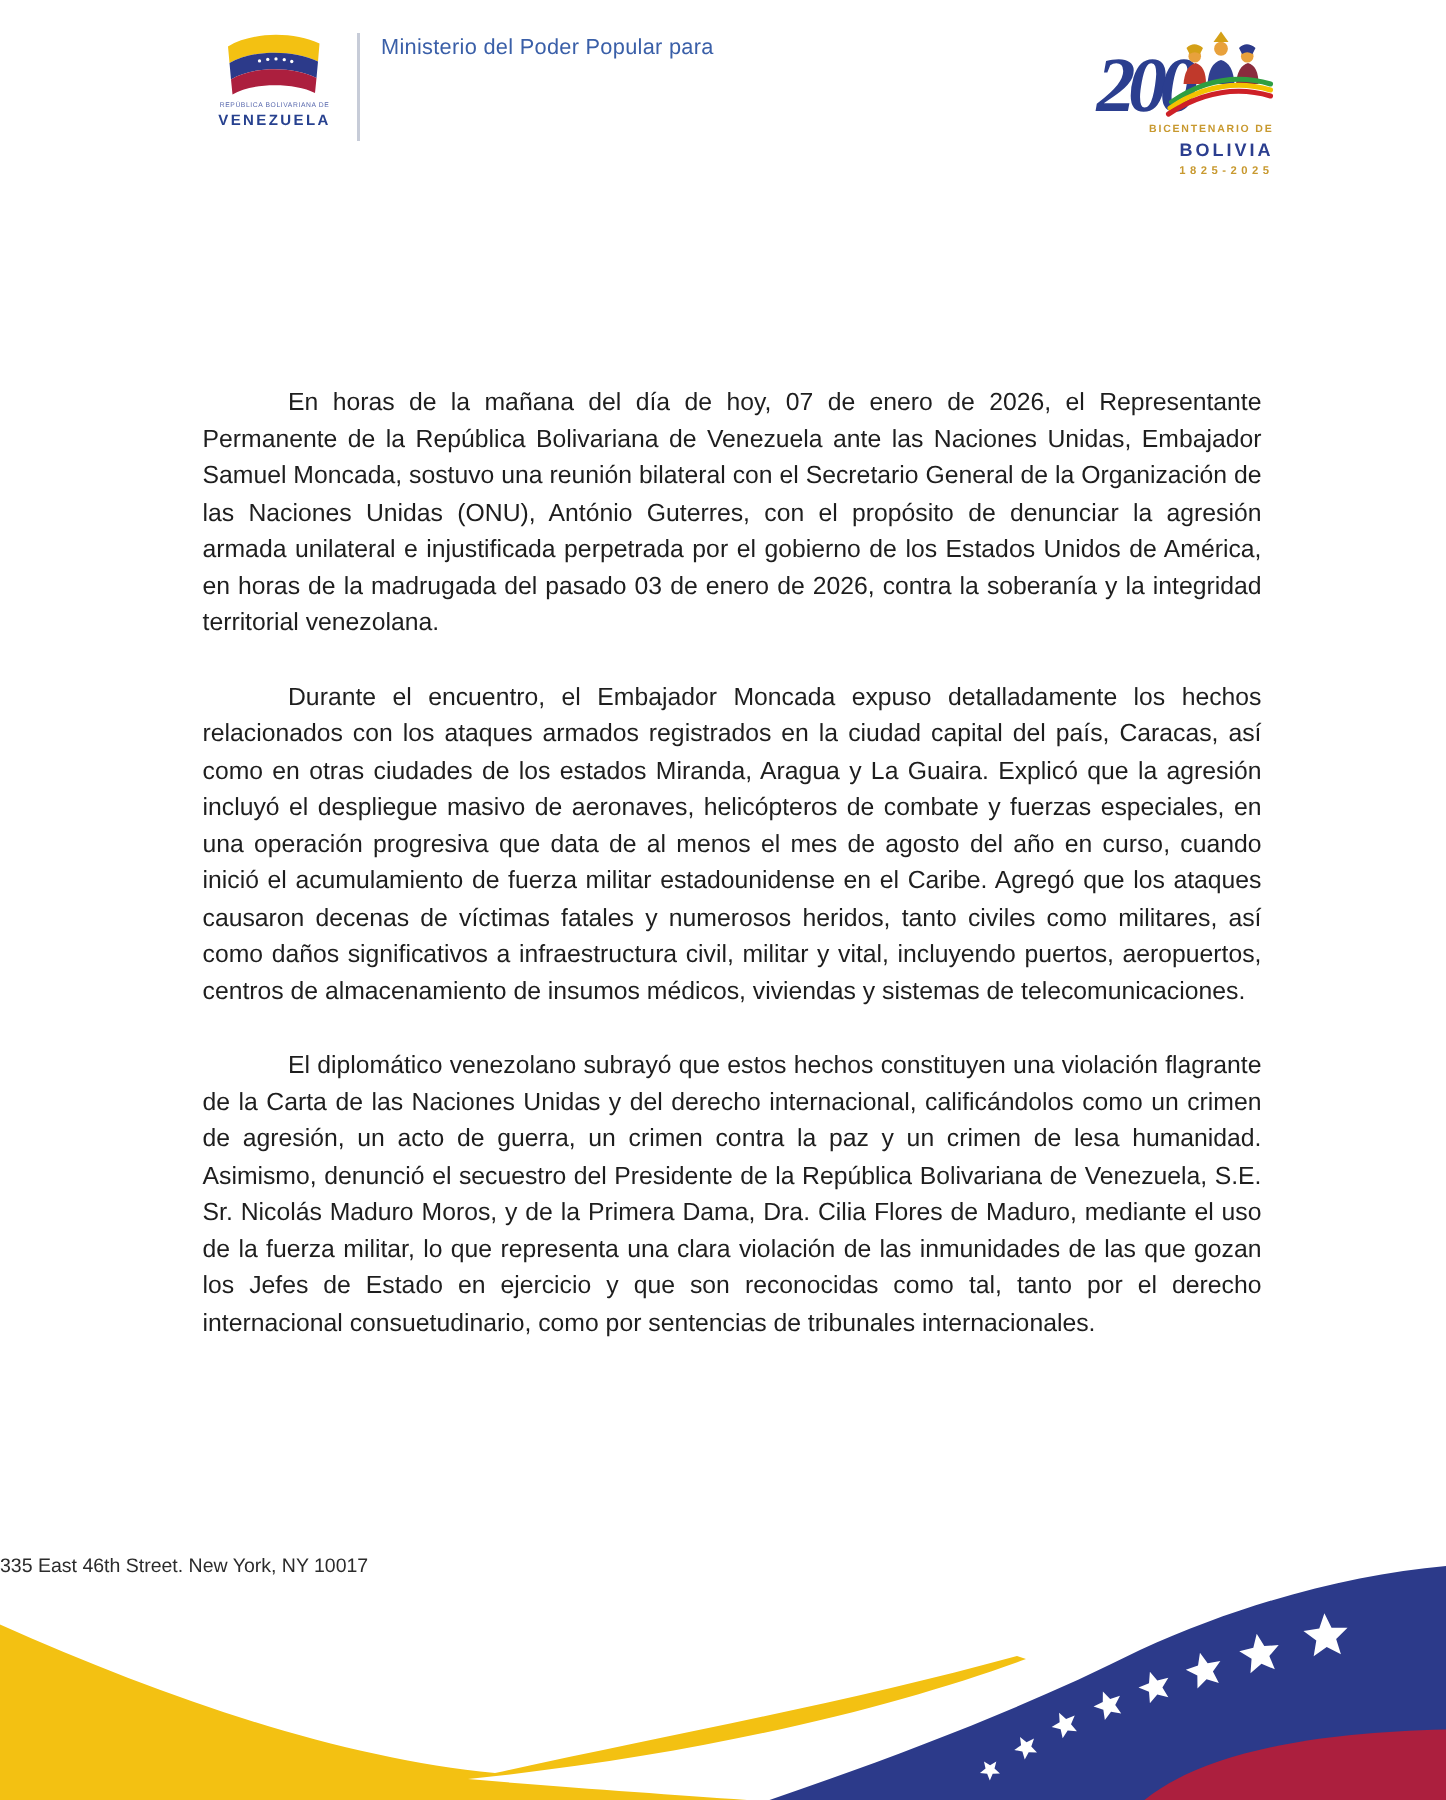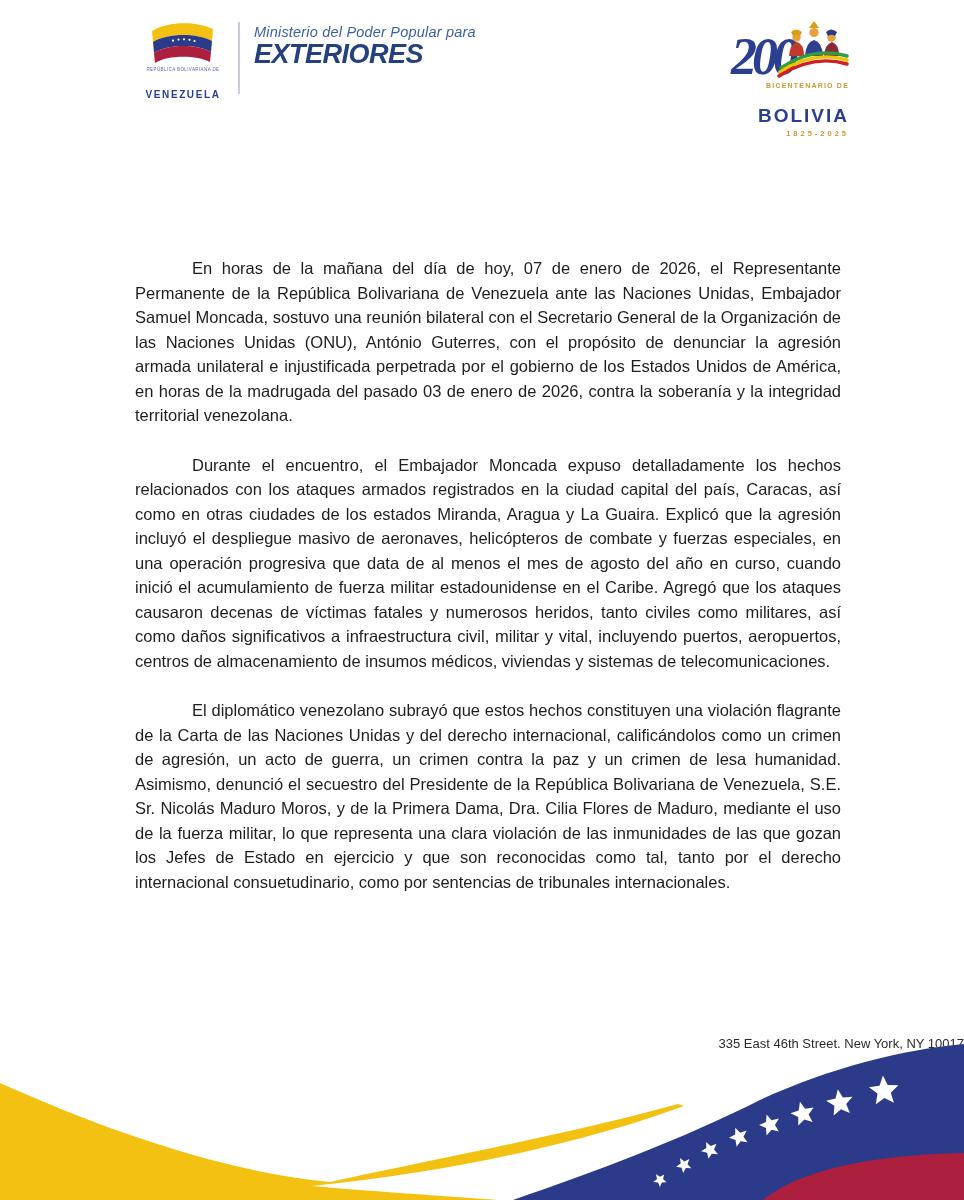--- a/index.html
+++ b/index.html
@@ -11,48 +11,48 @@
     overflow:hidden;
     font-family:"Liberation Sans", sans-serif;
     color:#202020;
   }
   
   .header{position:absolute;top:18px;left:140px;right:115px;display:flex;justify-content:space-between;align-items:flex-start;}
   .ministry-logo{display:flex;align-items:flex-start;}
   .flag-col{width:86px;text-align:center;}
   .flag-col svg{display:block;margin:0 auto;}
   .republic-line{font-size:4.5px;color:#5a6aae;letter-spacing:.4px;margin-top:3px;white-space:nowrap;}
-  .country-name{font-size:10px;font-weight:bold;color:#27418f;letter-spacing:1.6px;margin-top:17px;}
+  .country-name{font-size:10px;font-weight:bold;color:#27418f;letter-spacing:1.6px;margin-top:3px;}
   .logo-divider{width:2px;height:72px;background:#c7ccd8;margin:4px 14px 0 12px;}
-  .ministry-text{padding-top:6px;font-style:italic;}
+  .ministry-text{padding-top:6px;}
   .ministry-prefix{font-size:14.5px;color:#3a5fa8;font-weight:500;letter-spacing:.2px;}
   .ministry-name{font-size:27px;font-weight:800;color:#24407f;line-height:.93;letter-spacing:-.5px;margin-top:2px;}
   .bolivia-logo{width:124px;text-align:right;padding-top:2px;}
   .bolivia-caption{font-size:7px;color:#c8992f;letter-spacing:1.2px;font-weight:bold;margin-top:-6px;}
-  .bolivia-name{font-size:19px;font-weight:800;color:#2b3e8f;letter-spacing:2px;margin-top:16px;}
+  .bolivia-name{font-size:12px;font-weight:800;color:#2b3e8f;letter-spacing:2px;margin-top:3px;}
   .bolivia-years{font-size:7.5px;color:#c8992f;font-weight:bold;letter-spacing:3px;margin-top:2px;}
   
   .doc-title{
     position:absolute;top:134px;left:135px;width:706px;
     font-size:19px;font-weight:bold;color:#111;
     line-height:28px;
     text-align:justify;text-align-last:left;
     text-decoration:underline;
     text-decoration-thickness:2px;
     text-underline-offset:4px;
     word-spacing:3px;letter-spacing:.4px;
   }
   .doc-body{position:absolute;top:256px;left:135px;width:706px;}
   .doc-body p{
     margin:0 0 25px 0;
     font-size:16.5px;line-height:24.5px;
     text-align:justify;text-indent:57px;color:#1e1e1e;
   }
   
-  .footer{position:absolute;top:1034px;left:0;width:100%;text-align:right;font-size:13px;line-height:19px;color:#2b2b2b;}
+  .footer{position:absolute;top:1034px;left:0;width:100%;text-align:left;font-size:13px;line-height:19px;color:#2b2b2b;}
   
   .wave{position:absolute;left:0;bottom:0;width:964px;height:170px;}
 </style>
 </head>
 <body>
 
 <div class="page">
 
   <div class="header">
 
@@ -69,21 +69,20 @@
               <circle cx="39.5" cy="21.8" r="1.1"></circle>
             <circle cx="44.5" cy="23" r="1.1"></circle>
           </g>
         </svg>
         <div class="republic-line">REPÚBLICA BOLIVARIANA DE</div>
         <div class="country-name">VENEZUELA</div>
       </div>
       <div class="logo-divider"></div>
       <div class="ministry-text">
         <div class="ministry-prefix">Ministerio del Poder Popular para</div>
-        <div class="ministry-name">EXTERIORES</div>
       </div>
     </div>
 
     <div class="bolivia-logo">
       <svg width="124" height="64" viewBox="0 0 124 64">
         <text x="6" y="54" font-family="Liberation Serif, serif" font-style="italic" font-weight="bold" font-size="52" fill="#2B3E8F" letter-spacing="-5">200</text>
 
         <g>
           <path d="M64,36 q1,-12 8,-14 q7,2 7,14 Z" fill="#C0392B"></path>
           <circle cx="71.5" cy="17.5" r="4.2" fill="#E8A13C"></circle>

